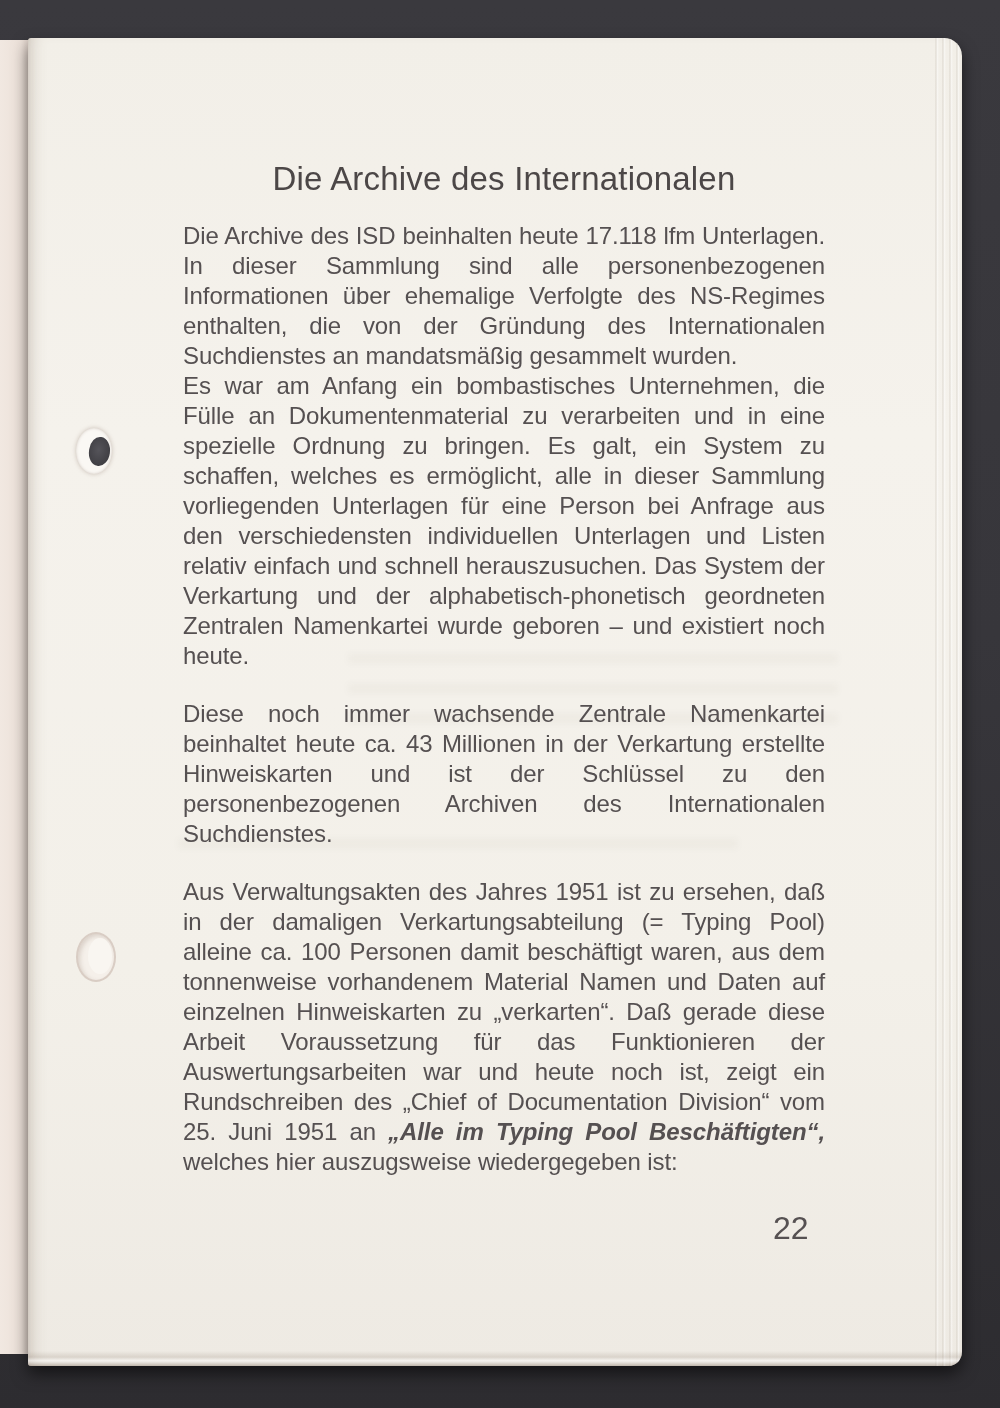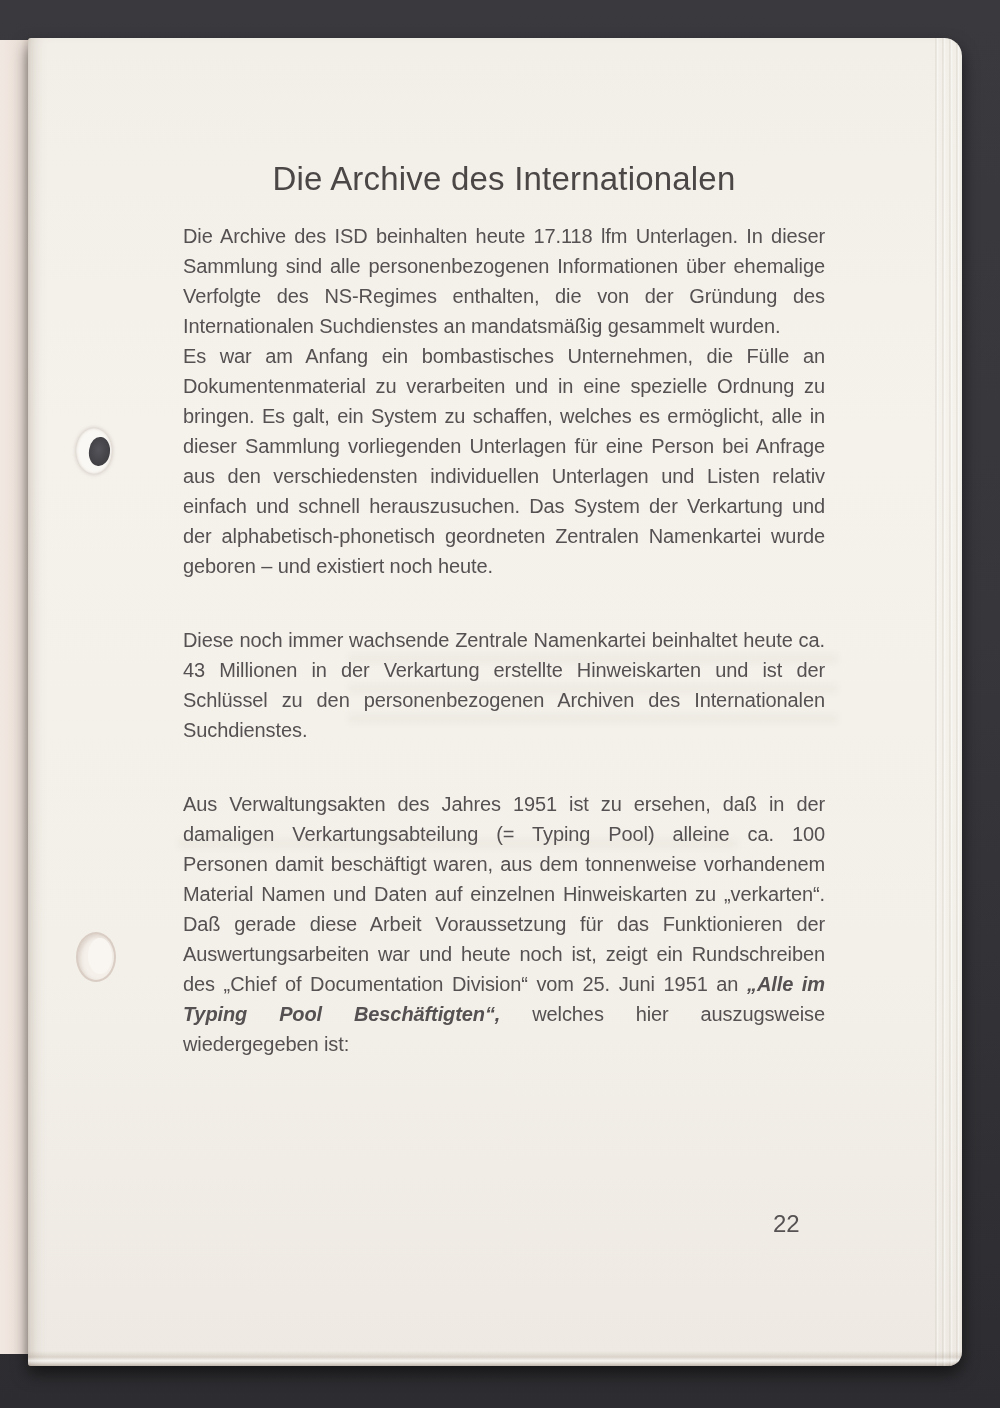--- a/index.html
+++ b/index.html
@@ -130,36 +130,36 @@
     margin: 0 0 22px 0;
     text-align: center;
     font-size: 33px;
     line-height: 41px;
     font-weight: normal;
     color: #4c4747;
     letter-spacing: 0.2px;
   }
   .content p {
     margin: 0;
-    font-size: 20px;
+    font-size: 24px;
     line-height: 30px;
     text-align: justify;
     letter-spacing: -0.1px;
   }
   .content p.gap-small { }
-  .content p.gap-large { margin-top: 44px; }
+  .content p.gap-large { margin-top: 28px; }
   .emph {
     font-weight: bold;
     font-style: italic;
   }
   .page-number {
     position: absolute;
     left: 745px;
     top: 1172px;
-    font-size: 24px;
+    font-size: 32px;
     color: #565152;
   }
 </style>
 </head>
 <body>
 
 <div class="photo">
 
   <div class="under-page"></div>
 

